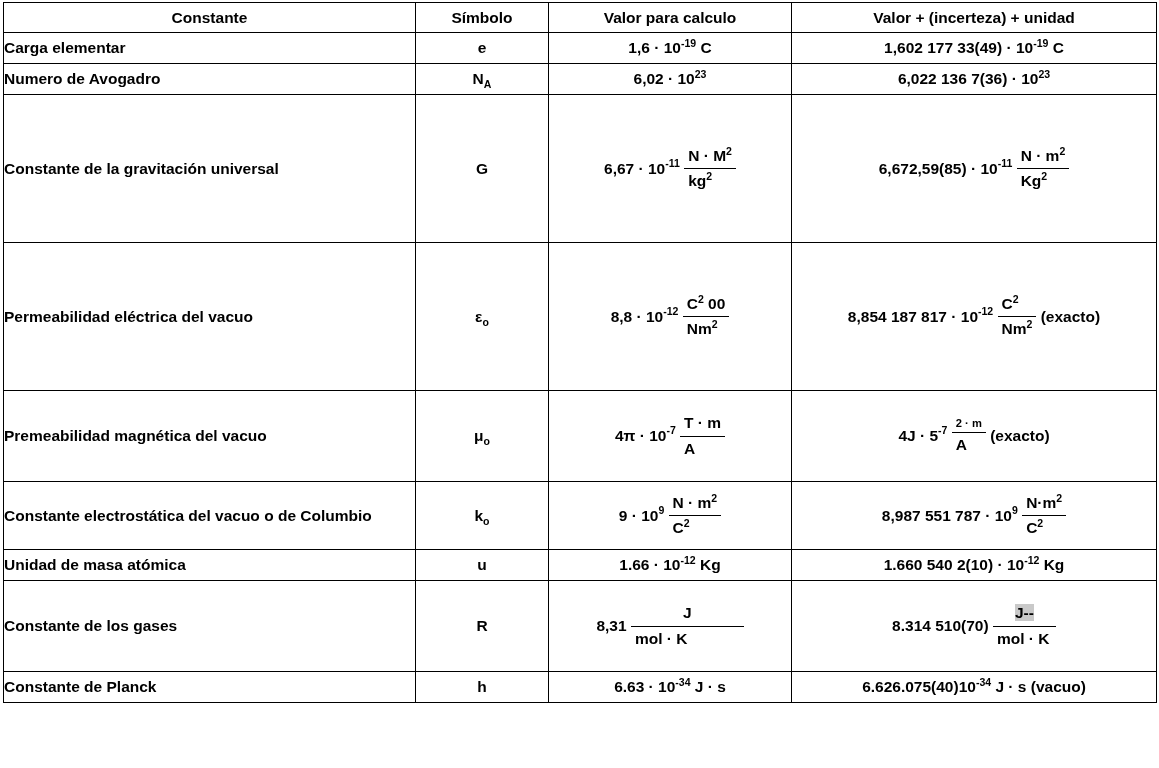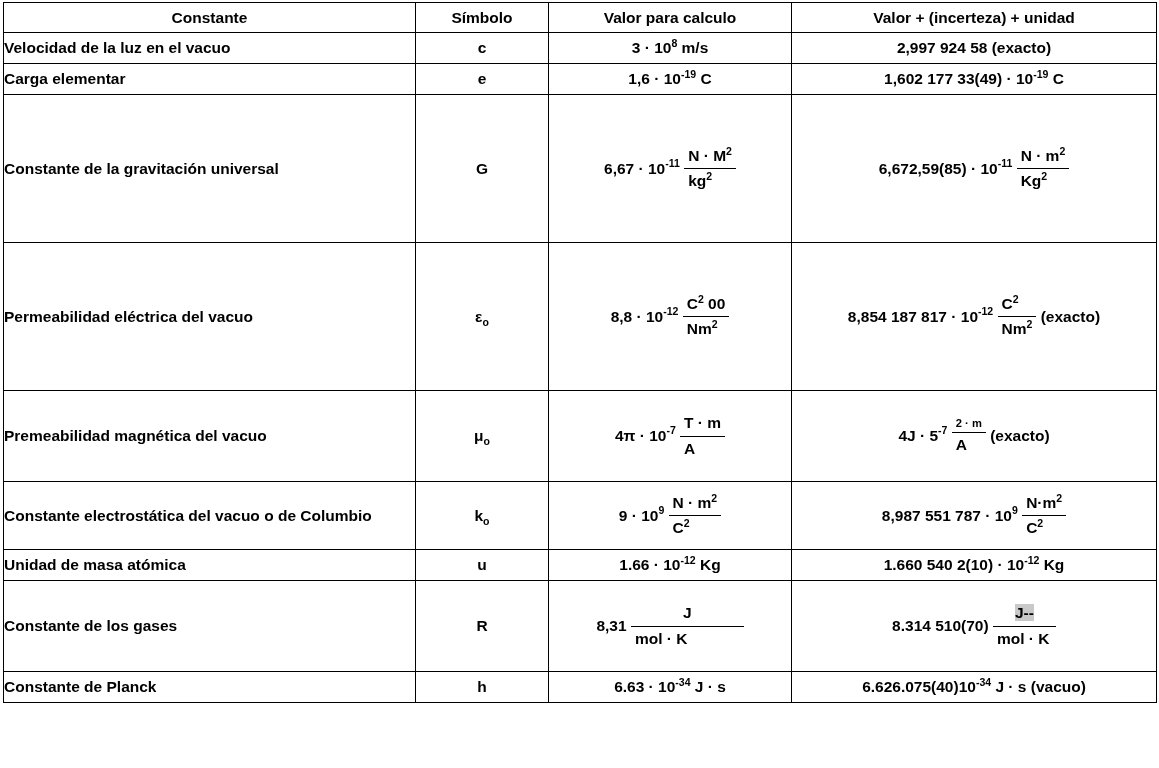--- a/index.html
+++ b/index.html
@@ -104,40 +104,44 @@
     <thead>
       <tr class="r-head">
         <th class="head">Constante</th>
         <th class="head">Símbolo</th>
         <th class="head">Valor para calculo</th>
         <th class="head">Valor + (incerteza) + unidad</th>
       </tr>
     </thead>
     <tbody>
 
-      <tr class="r1">
-        <td class="name">Velocidad de la luz en el vacuo</td>
-        <td class="sym">c</td>
-        <td class="val">
-          <span>3 · 10</span><sup>8</sup><span> m/s</span>
-        </td>
-        <td class="val">2,997 924 58 (exacto)</td>
-      </tr>
 
       <tr class="r2">
         <td class="name">Carga elementar</td>
         <td class="sym">e</td>
         <td class="val">
           <span>1,6 · 10</span><sup>-19</sup><span> C</span>
         </td>
         <td class="val">
           <span>1,602 177 33(49) · 10</span><sup>-19</sup><span> C</span>
         </td>
       </tr>
 
+      <tr class="r3">
+        <td class="name">Numero de Avogadro</td>
+        <td class="sym">
+          <span>N</span><sub>A</sub>
+        </td>
+        <td class="val">
+          <span>6,02 · 10</span><sup>23</sup><span></span>
+        </td>
+        <td class="val">
+          <span>6,022 136 7(36) · 10</span><sup>23</sup><span></span>
+        </td>
+      </tr>
 
       <tr class="r4">
         <td class="name">Constante de la gravitación universal</td>
         <td class="sym">G</td>
         <td class="val">
           <span class="inline-lead">6,67 · 10</span><sup>-11</sup>
           <span class="frac">
             <span class="num"><span>N · M</span><sup>2</sup></span>
             <span class="den"><span>kg</span><sup>2</sup></span>
           </span>

